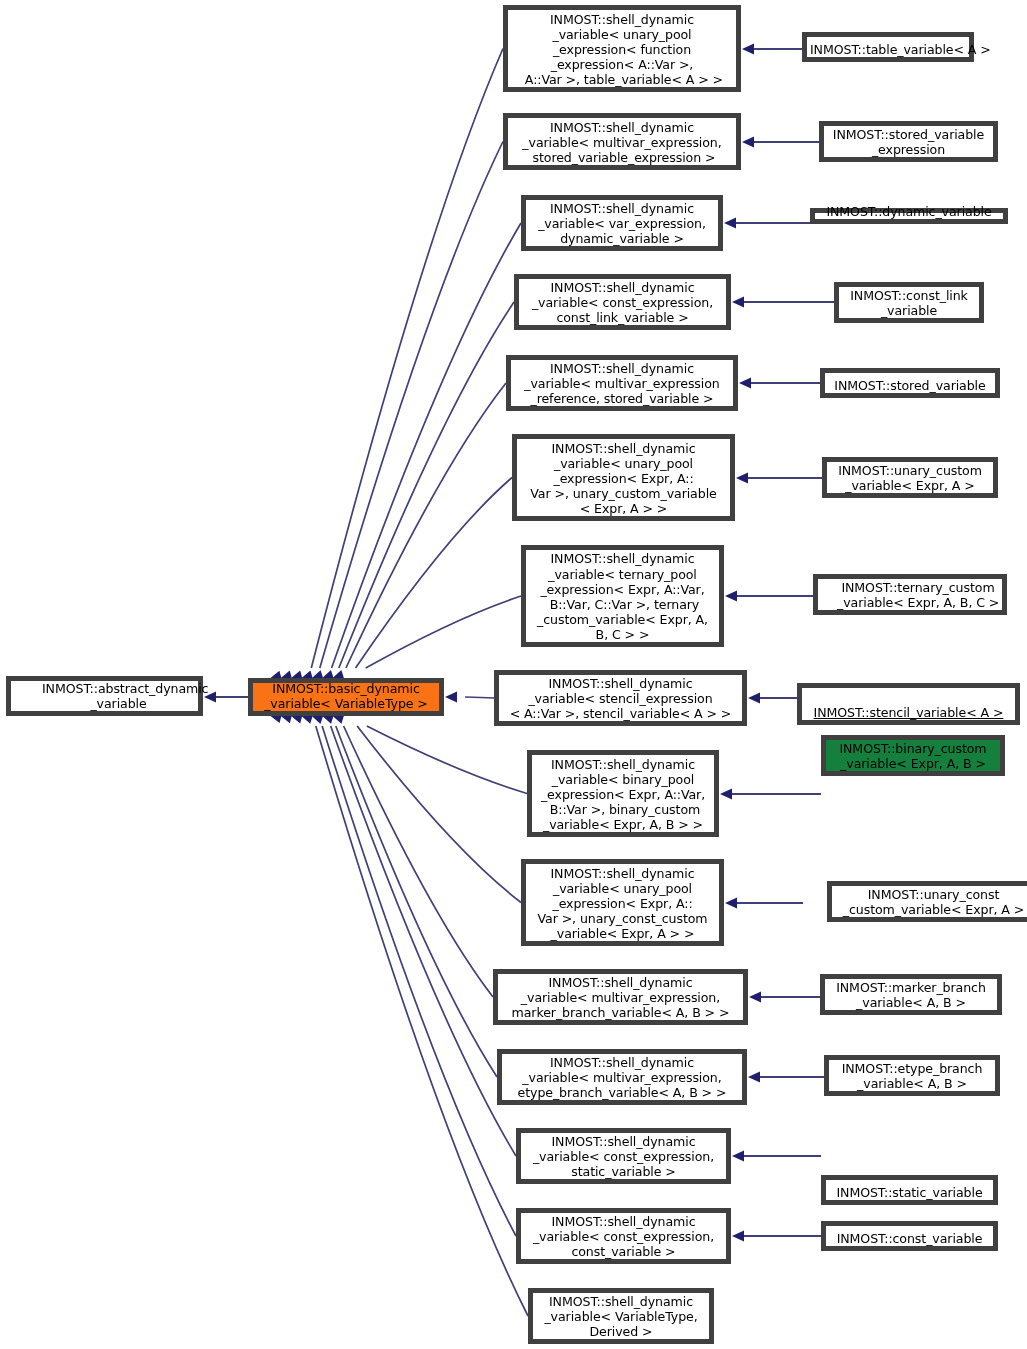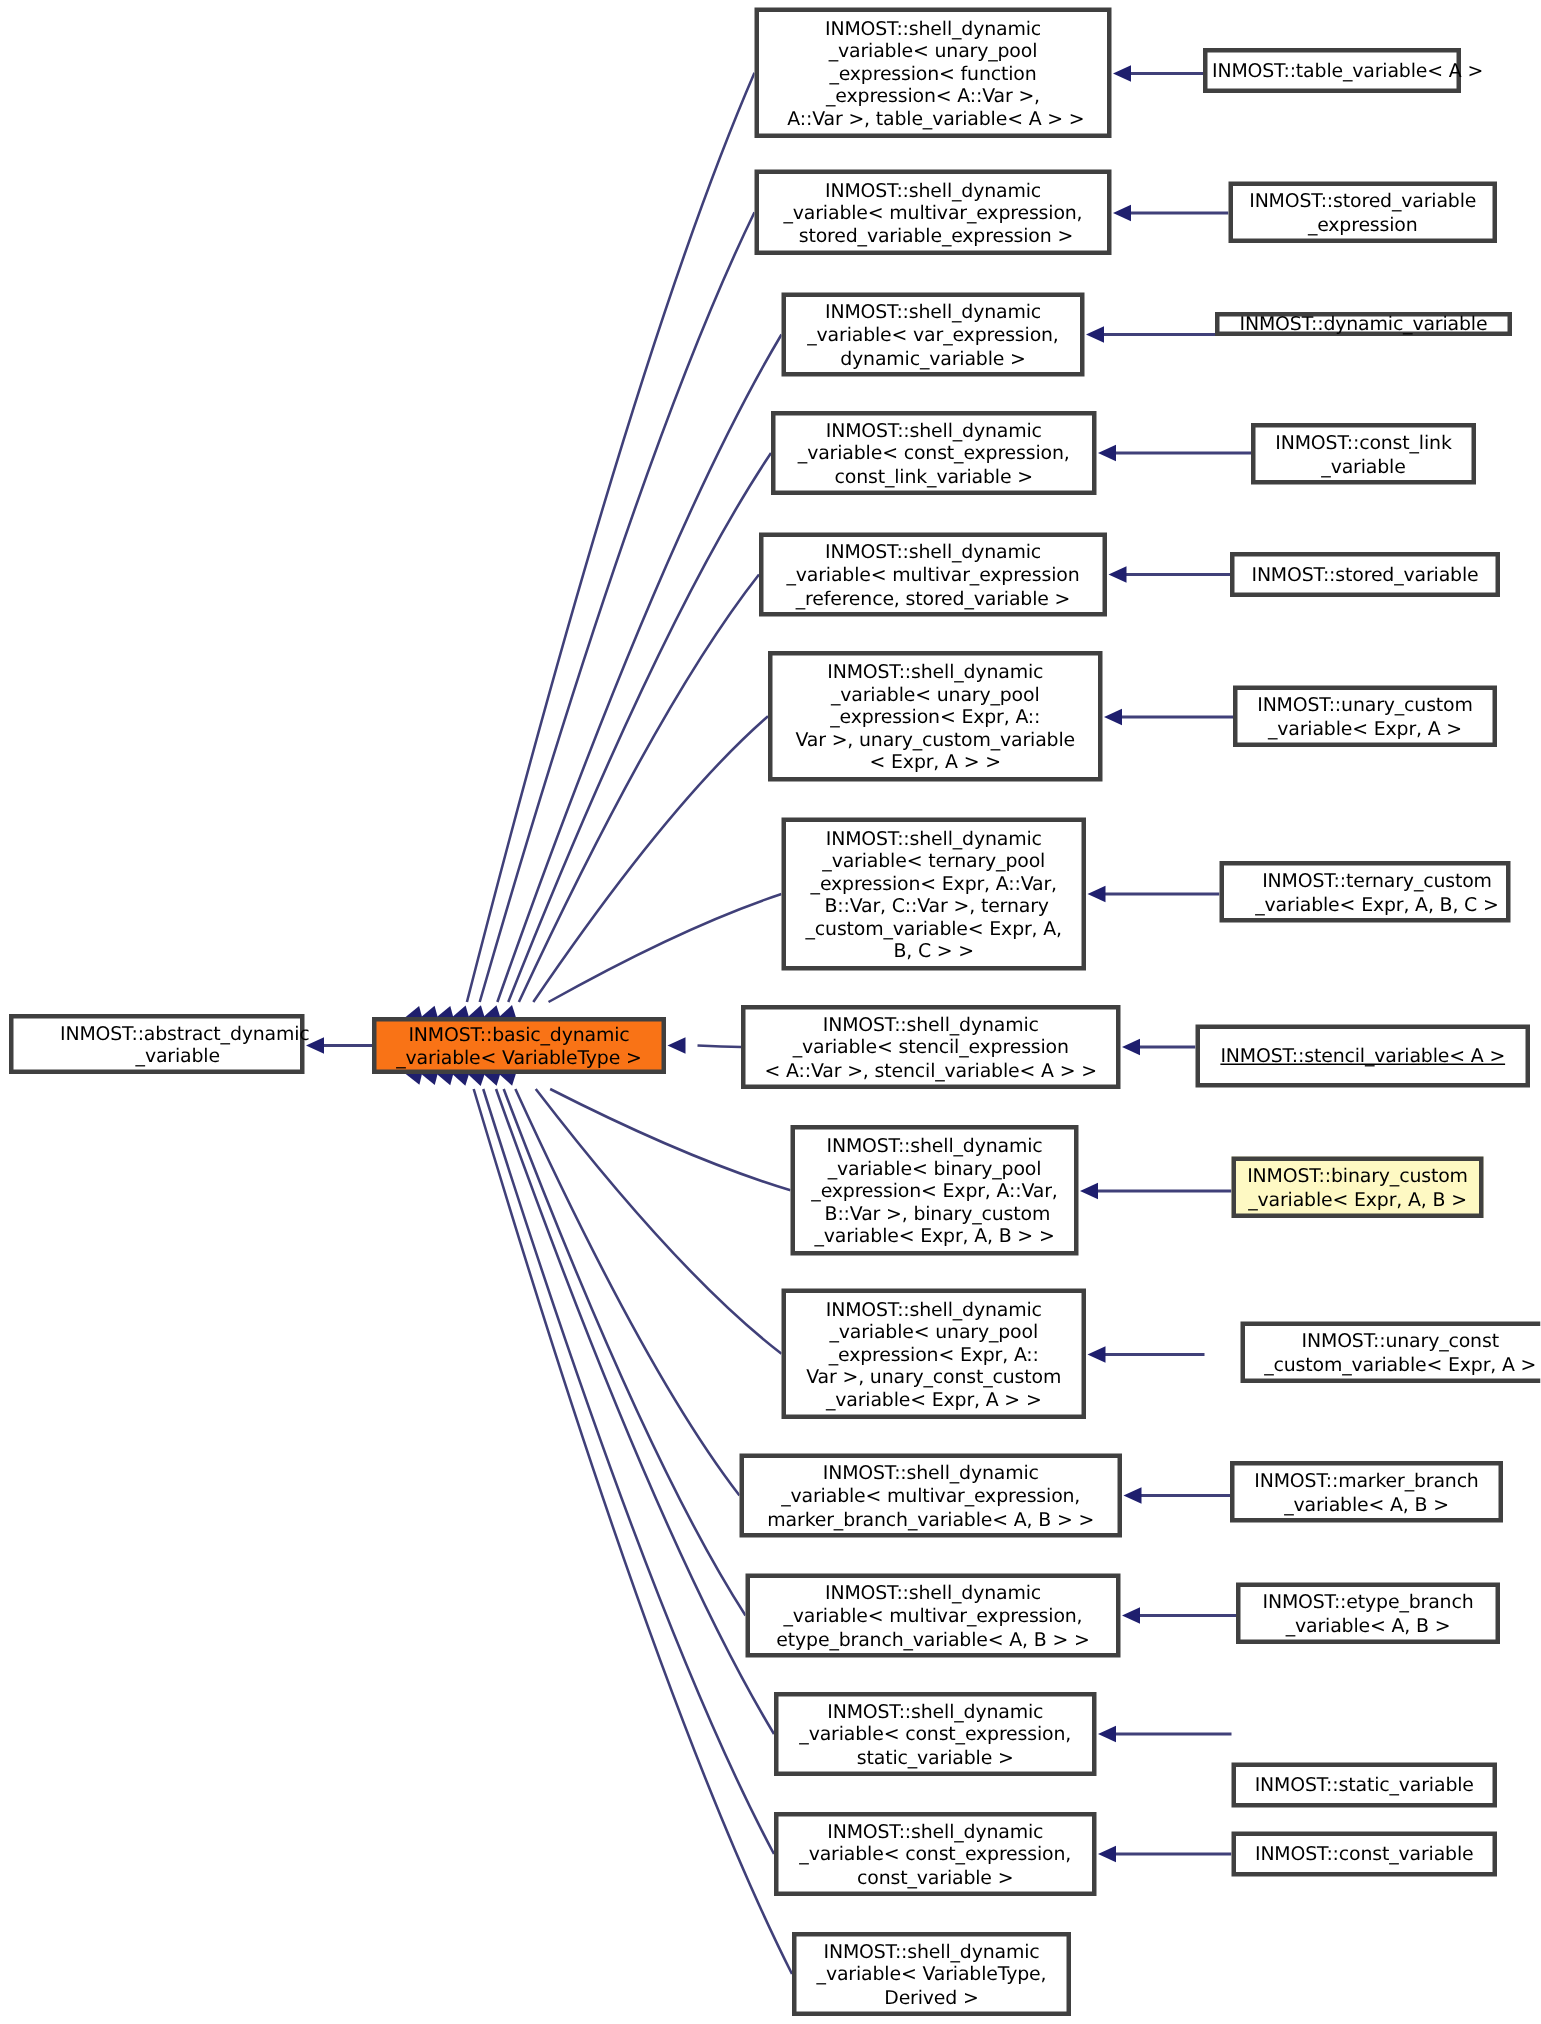--- a/index.html
+++ b/index.html
@@ -20,24 +20,24 @@
   #edges-layer {
     position: absolute;
     left: 0;
     top: 0;
     width: 1027px;
     height: 1349px;
   }
   .node {
     position: absolute;
     box-sizing: border-box;
-    border: 3px solid #c4b5fd;
+    border: 5px solid #c4b5fd;
     background: #ffffff;
     display: flex;
-    align-items: center;
+    align-items: flex-end;
     justify-content: center;
     text-align: center;
     color: #000000;
     font-size: 12.6px;
     line-height: 15.1px;
     white-space: pre;
     letter-spacing: -0.1px;
   }
   .node.root {
     background: #bfbfbf;
@@ -242,21 +242,21 @@
 _expression</span></div>
       <div class="node" style="left: 810px; top: 208px; width: 198px; height: 16px; background: rgb(255, 255, 255); border-color: rgb(64, 64, 64);"><span class="node-label">INMOST::dynamic_variable</span></div>
       <div class="node" style="left: 834px; top: 282px; width: 150px; height: 41px; background: rgb(255, 255, 255); border-color: rgb(64, 64, 64);"><span class="node-label">INMOST::const_link
 _variable</span></div>
       <div class="node" style="left: 820px; top: 368px; width: 180px; height: 30px; background: rgb(255, 255, 255); border-color: rgb(64, 64, 64);"><span class="node-label">INMOST::stored_variable</span></div>
       <div class="node" style="left: 822px; top: 457px; width: 176px; height: 41px; background: rgb(255, 255, 255); border-color: rgb(64, 64, 64);"><span class="node-label">INMOST::unary_custom
 _variable&lt; Expr, A &gt;</span></div>
       <div class="node" style="left: 813px; top: 574px; width: 194px; height: 41px; background: rgb(255, 255, 255); border-color: rgb(64, 64, 64); padding-left: 16px;"><span class="node-label">INMOST::ternary_custom
 _variable&lt; Expr, A, B, C &gt;</span></div>
       <div class="node" style="left: 797px; top: 683px; width: 223px; height: 42px; background: rgb(255, 255, 255); border-color: rgb(64, 64, 64); text-decoration: underline;"><span class="node-label">INMOST::stencil_variable&lt; A &gt;</span></div>
-      <div class="node" style="left: 821px; top: 771px; width: 168px; height: 41px; background: #fef9c3; border-color: rgb(64, 64, 64);"><span class="node-label">INMOST::binary_custom
+      <div class="node" style="left: 821px; top: 735px; width: 184px; height: 41px; background: #15803d; border-color: rgb(64, 64, 64);"><span class="node-label">INMOST::binary_custom
 _variable&lt; Expr, A, B &gt;</span></div>
       <div class="node" style="left: 803px; top: 881px; width: 213px; height: 41px; background: rgb(255, 255, 255); border-color: rgb(64, 64, 64); margin-left: 24px;"><span class="node-label">INMOST::unary_const
 _custom_variable&lt; Expr, A &gt;</span></div>
       <div class="node" style="left: 820px; top: 974px; width: 182px; height: 41px; background: rgb(255, 255, 255); border-color: rgb(64, 64, 64);"><span class="node-label">INMOST::marker_branch
 _variable&lt; A, B &gt;</span></div>
       <div class="node" style="left: 824px; top: 1055px; width: 176px; height: 41px; background: rgb(255, 255, 255); border-color: rgb(64, 64, 64);"><span class="node-label">INMOST::etype_branch
 _variable&lt; A, B &gt;</span></div>
       <div class="node" style="left: 821px; top: 1141px; width: 177px; height: 30px; background: rgb(255, 255, 255); border-color: rgb(64, 64, 64); margin-top: 34px;"><span class="node-label">INMOST::static_variable</span></div>
       <div class="node" style="left: 821px; top: 1221px; width: 177px; height: 30px; background: rgb(255, 255, 255); border-color: rgb(64, 64, 64);"><span class="node-label">INMOST::const_variable</span></div>
     </div>

